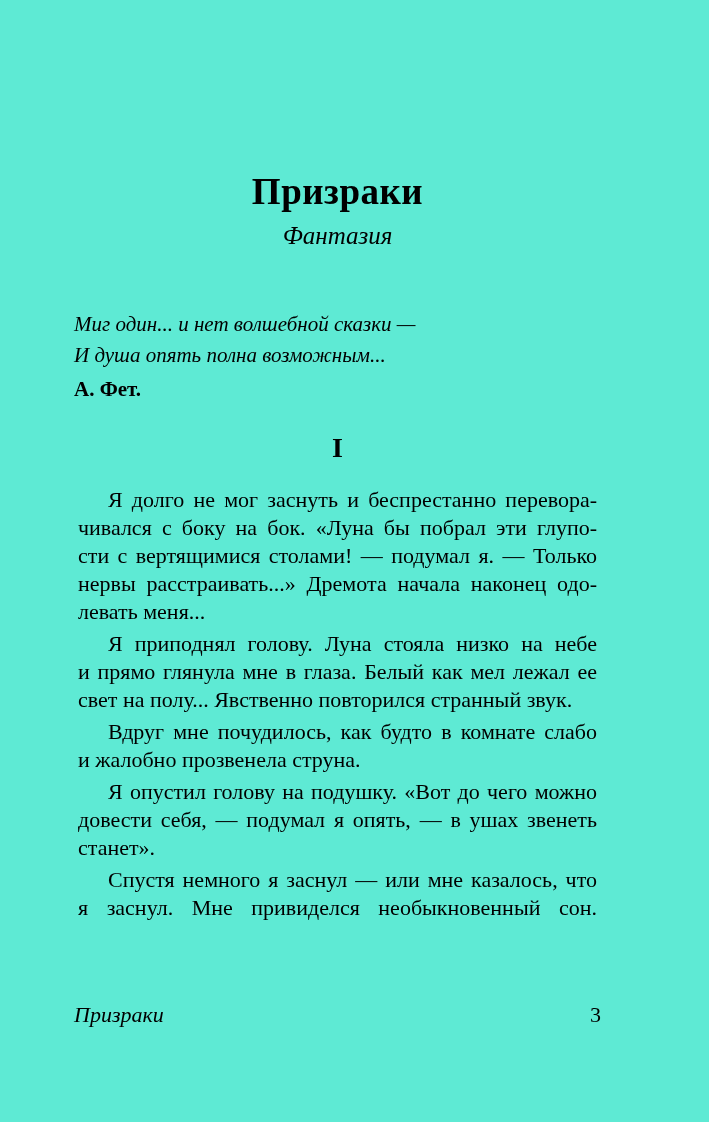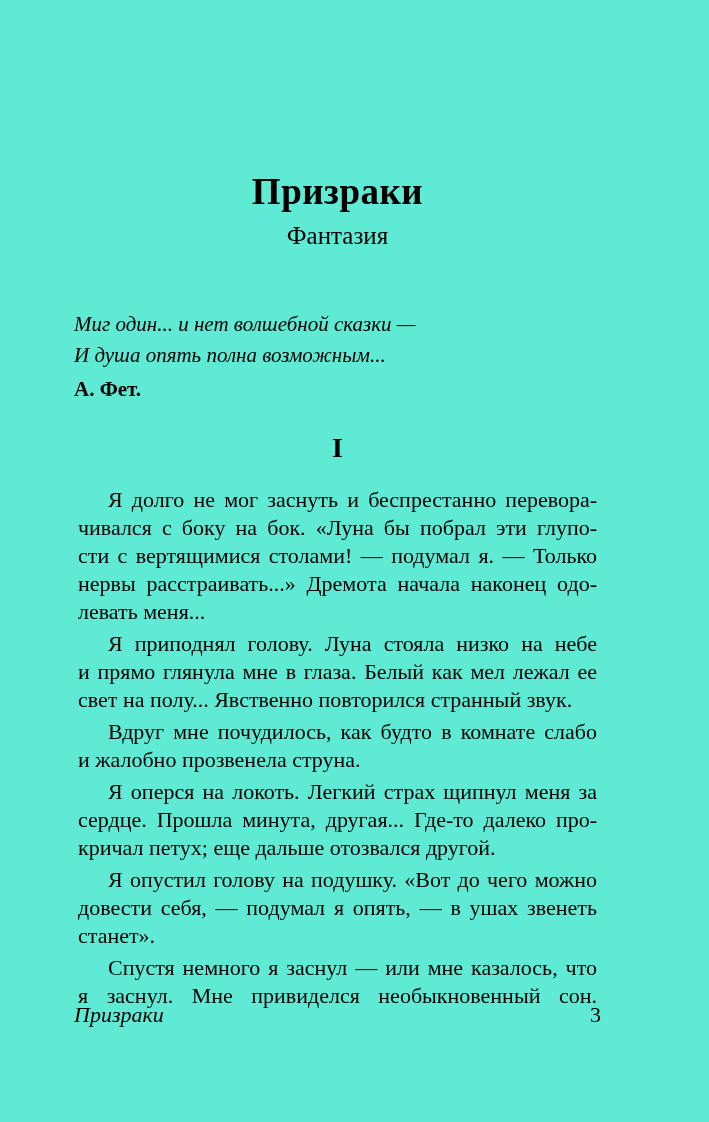--- a/index.html
+++ b/index.html
@@ -22,20 +22,21 @@
     text-align: center;
     font-size: 37px;
     font-weight: 700;
     line-height: 44px;
     letter-spacing: 0.5px;
   }
   .subtitle {
     top: 221px;
     text-align: center;
     font-size: 25px;
+    font-style: italic;
     line-height: 30px;
   }
   .epigraph {
     top: 309px;
     text-align: left;
     font-size: 21px;
     font-style: italic;
     line-height: 31px;
   }
   .epigraph .attribution {
@@ -102,25 +103,20 @@
       <div class="para">
         <div class="bline first">Я приподнял голову. Луна стояла низко на небе</div>
         <div class="bline">и прямо глянула мне в глаза. Белый как мел лежал ее</div>
         <div class="bline last">свет на полу... Явственно повторился странный звук.</div>
       </div>
       <div class="para">
         <div class="bline first">Вдруг мне почудилось, как будто в комнате слабо</div>
         <div class="bline last">и жалобно прозвенела струна.</div>
       </div>
       <div class="para">
-        <div class="bline first">Я оперся на локоть. Легкий страх щипнул меня за</div>
-        <div class="bline">сердце. Прошла минута, другая... Где-то далеко про-</div>
-        <div class="bline last">кричал петух; еще дальше отозвался другой.</div>
-      </div>
-      <div class="para">
         <div class="bline first">Я опустил голову на подушку. «Вот до чего можно</div>
         <div class="bline">довести себя, — подумал я опять, — в ушах звенеть</div>
         <div class="bline last">станет».</div>
       </div>
       <div class="para">
         <div class="bline first">Спустя немного я заснул — или мне казалось, что</div>
         <div class="bline">я заснул. Мне привиделся необыкновенный сон.</div>
       </div>
     </div>
 

